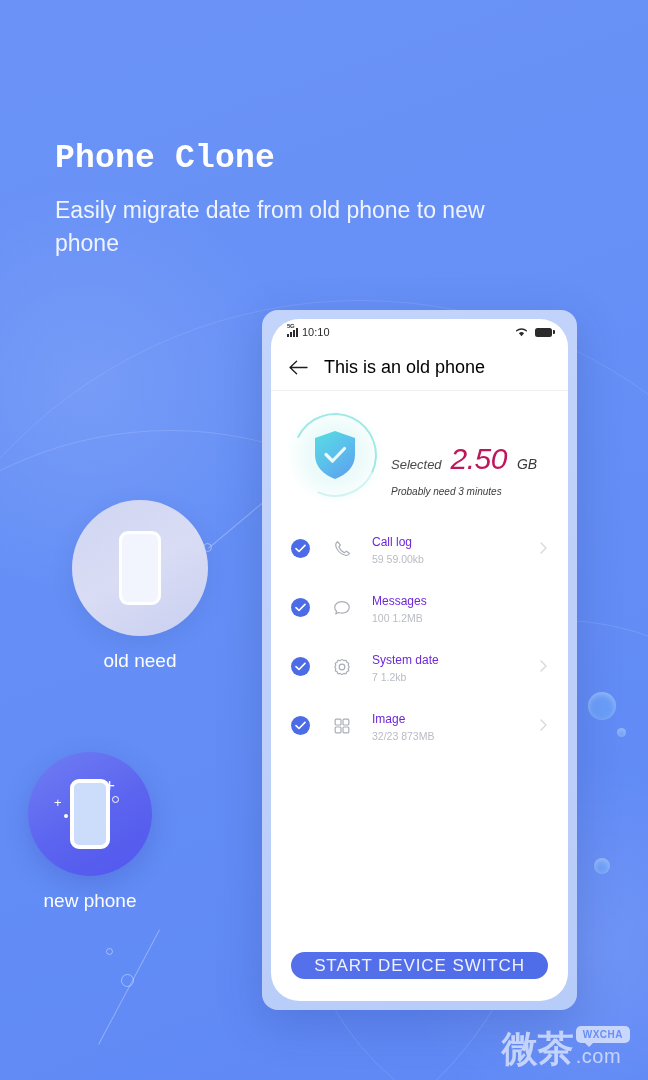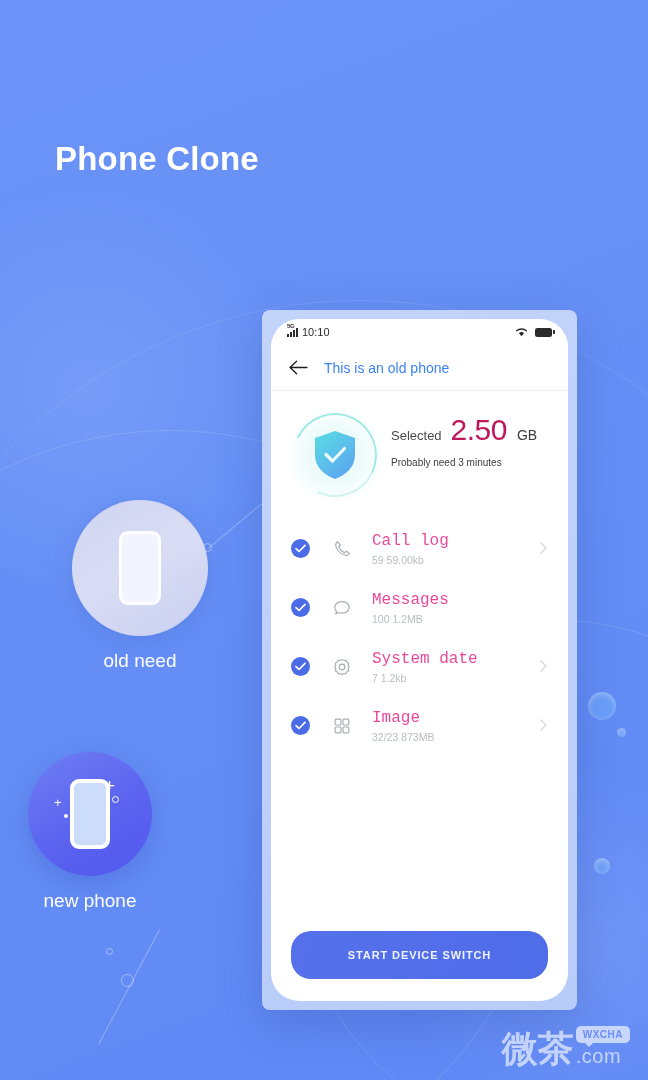--- a/index.html
+++ b/index.html
@@ -52,21 +52,21 @@
   .node-ring {
     position:absolute;
     border-radius:50%;
     border:1.5px solid rgba(255,255,255,0.40);
   }
 
   
   .headline { position:absolute; left:55px; top:140px; }
   .title {
     font-size:33px; font-weight:bold; color:#ffffff;
-    letter-spacing:0.2px; line-height:1.15;
+    letter-spacing:0.2px; line-height:1.15;font-family:Liberation Mono, monospace;
   }
   .subtitle {
     margin-top:16px;
     font-size:23px; color:#f0f4ff; font-weight:400;
     line-height:1.42; max-width:430px;
   }
 
   
   .illus { position:absolute; }
   .circle {
@@ -102,21 +102,21 @@
   .illus-label {
     margin-top:14px; text-align:center;
     font-size:19px; color:#ffffff; font-weight:400;
   }
 
   
   .phone-frame {
     position:absolute; left:262px; top:310px;
     width:315px; height:700px;
     background:linear-gradient(160deg,#c3d4fb 0%,#b8ccf9 100%);
-    border-radius:8px;
+    border-radius:16px;
     padding:9px;
     box-shadow:0 14px 46px rgba(30,50,130,0.22);
   }
   .phone-screen {
     width:100%; height:100%;
     background:#ffffff;
     border-radius:28px;
     overflow:hidden;
     display:flex; flex-direction:column;
     position:relative;
@@ -144,26 +144,27 @@
     content:""; position:absolute; right:-2.5px; top:2.5px;
     width:2px; height:4px; border-radius:0 1px 1px 0; background:#2b2b2b;
   }
 
   .appbar {
     height:46px; flex:none;
     display:flex; align-items:center; gap:16px;
     padding:0 18px;
     border-bottom:1px solid #efefef;
   }
-  .appbar-title { font-size:14px; color:#3b82f6; }
+  .appbar-title { font-size:18px; color:#000000; }
 
   .summary {
     flex:none;
-    display:flex; align-items:flex-start;
+    display:flex; align-items:flex-end;
     padding:22px 22px 18px 22px;
+    font-style:italic;
   }
   .shield-wrap {
     width:84px; height:84px; flex:none;
     position:relative;
     display:flex; align-items:center; justify-content:center;
   }
   .shield-ring {
     position:absolute; inset:0;
     border-radius:50%;
     border:2.5px solid #9fe9e4;
@@ -195,34 +196,33 @@
     width:19px; height:19px; border-radius:50%;
     background:#4b6ce6; flex:none;
     display:flex; align-items:center; justify-content:center;
   }
   .row-icon {
     width:24px; height:24px; flex:none;
     margin-left:20px;
     display:flex; align-items:center; justify-content:center;
   }
   .row-text { margin-left:18px; flex:1; }
-  .row-title { font-size:16px; color:#ec4899; line-height:1.25;font-family:Liberation Mono, monospace; }
+  .row-title { font-size:12px; color:#6d28d9; line-height:1.25; }
   .row-sub   { font-size:10.5px; color:#b9bcc4; margin-top:3px; }
   .chev { flex:none; width:10px; }
 
   .cta-wrap { flex:none; padding:14px 20px 22px 20px; }
   .cta {
-    width:100%; height:48px;
+    width:100%; height:27px;
     border-radius:20px; border:none;
     background:linear-gradient(100deg,#5570ea 0%,#4f6ce9 100%);
     color:#eef2ff;
-    font-size:11px; letter-spacing:0.9px;
+    font-size:17px; letter-spacing:0.9px;
     font-family:"Liberation Sans", sans-serif;
     cursor:pointer;
-    font-weight:bold;
   }
 
   
   .watermark {
     position:absolute; right:18px; bottom:14px;
     display:flex; align-items:flex-end; gap:2px;
     opacity:0.72;
   }
   .wm-cn {
     font-size:36px; color:#eaf0ff; font-weight:bold;
@@ -259,20 +259,21 @@
 
   <div class="node-line" style="left:208px; top:548px; width:112px; transform:rotate(-40deg);"></div>
   <div class="node-ring" style="left:203px; top:543px; width:9px; height:9px;"></div>
 
   <div class="node-line" style="left:160px; top:930px; width:130px; transform:rotate(118deg);"></div>
   <div class="node-ring" style="left:121px; top:974px; width:13px; height:13px;"></div>
   <div class="node-ring" style="left:106px; top:948px; width:7px; height:7px;"></div>
 
   <div class="headline">
     <div class="title">Phone Clone</div>
+    <div class="subtitle">Easily migrate date from old phone to new phone</div>
   </div>
 
   <div class="illus" style="left:72px; top:500px;">
     <div class="circle circle-old">
       <div class="phone-shape-old"></div>
     </div>
     <div class="illus-label">old need</div>
   </div>
 
   <div class="illus" style="left:28px; top:752px;">

